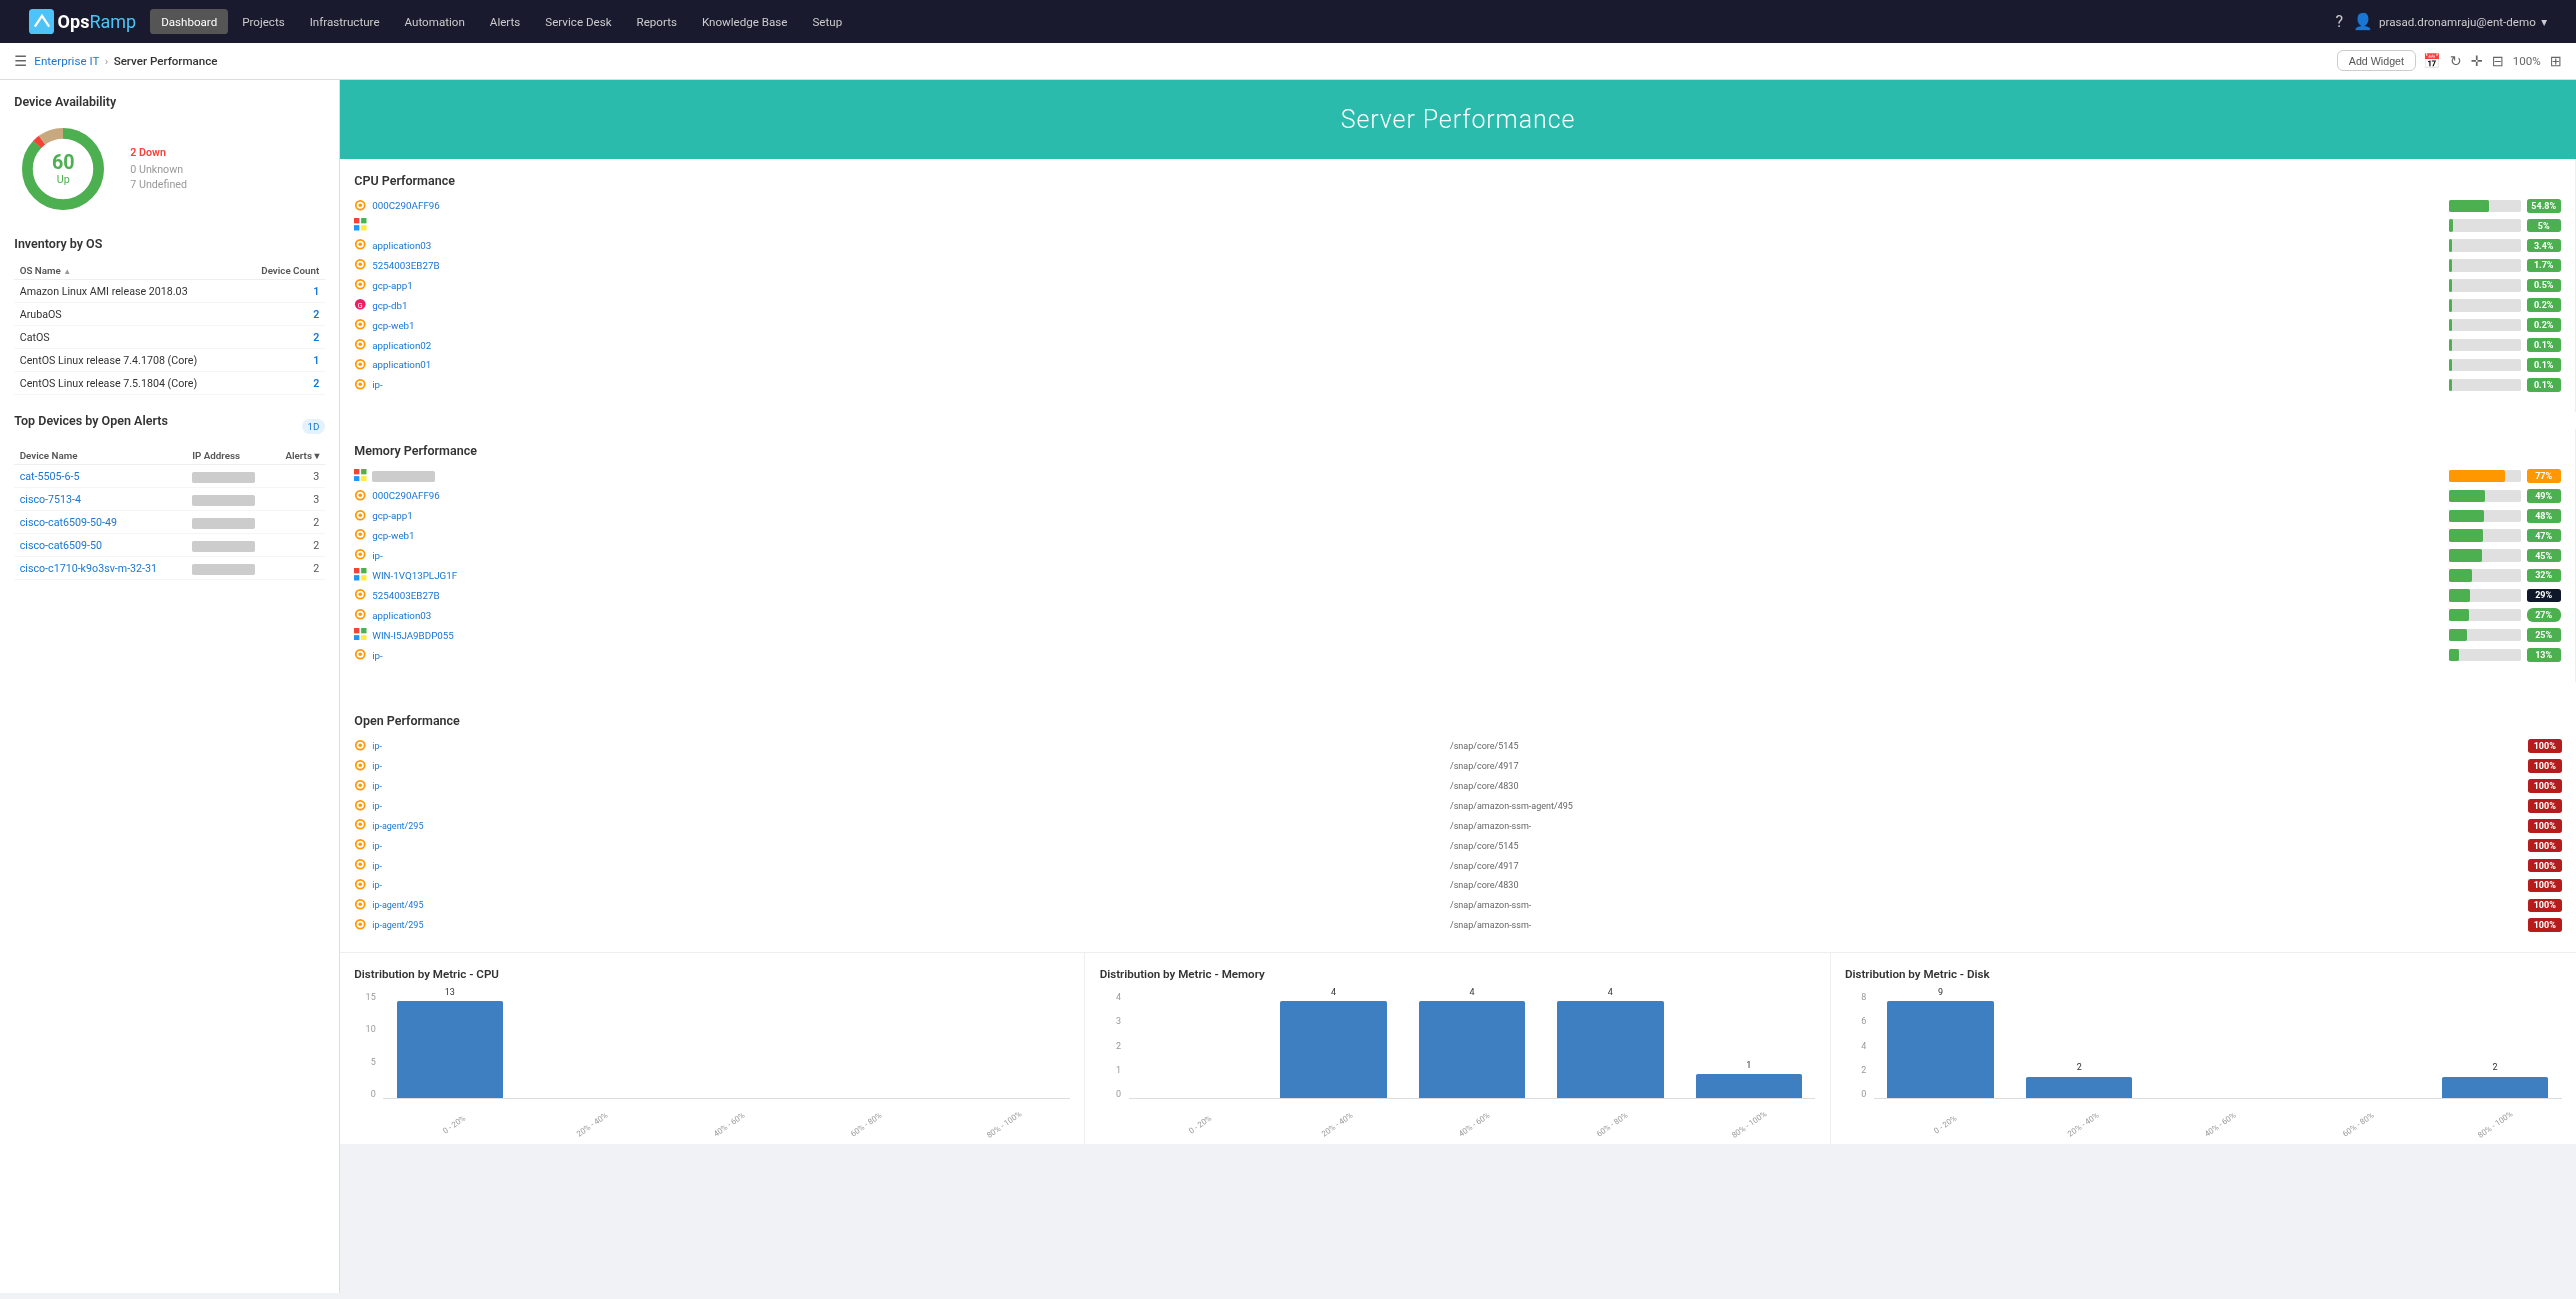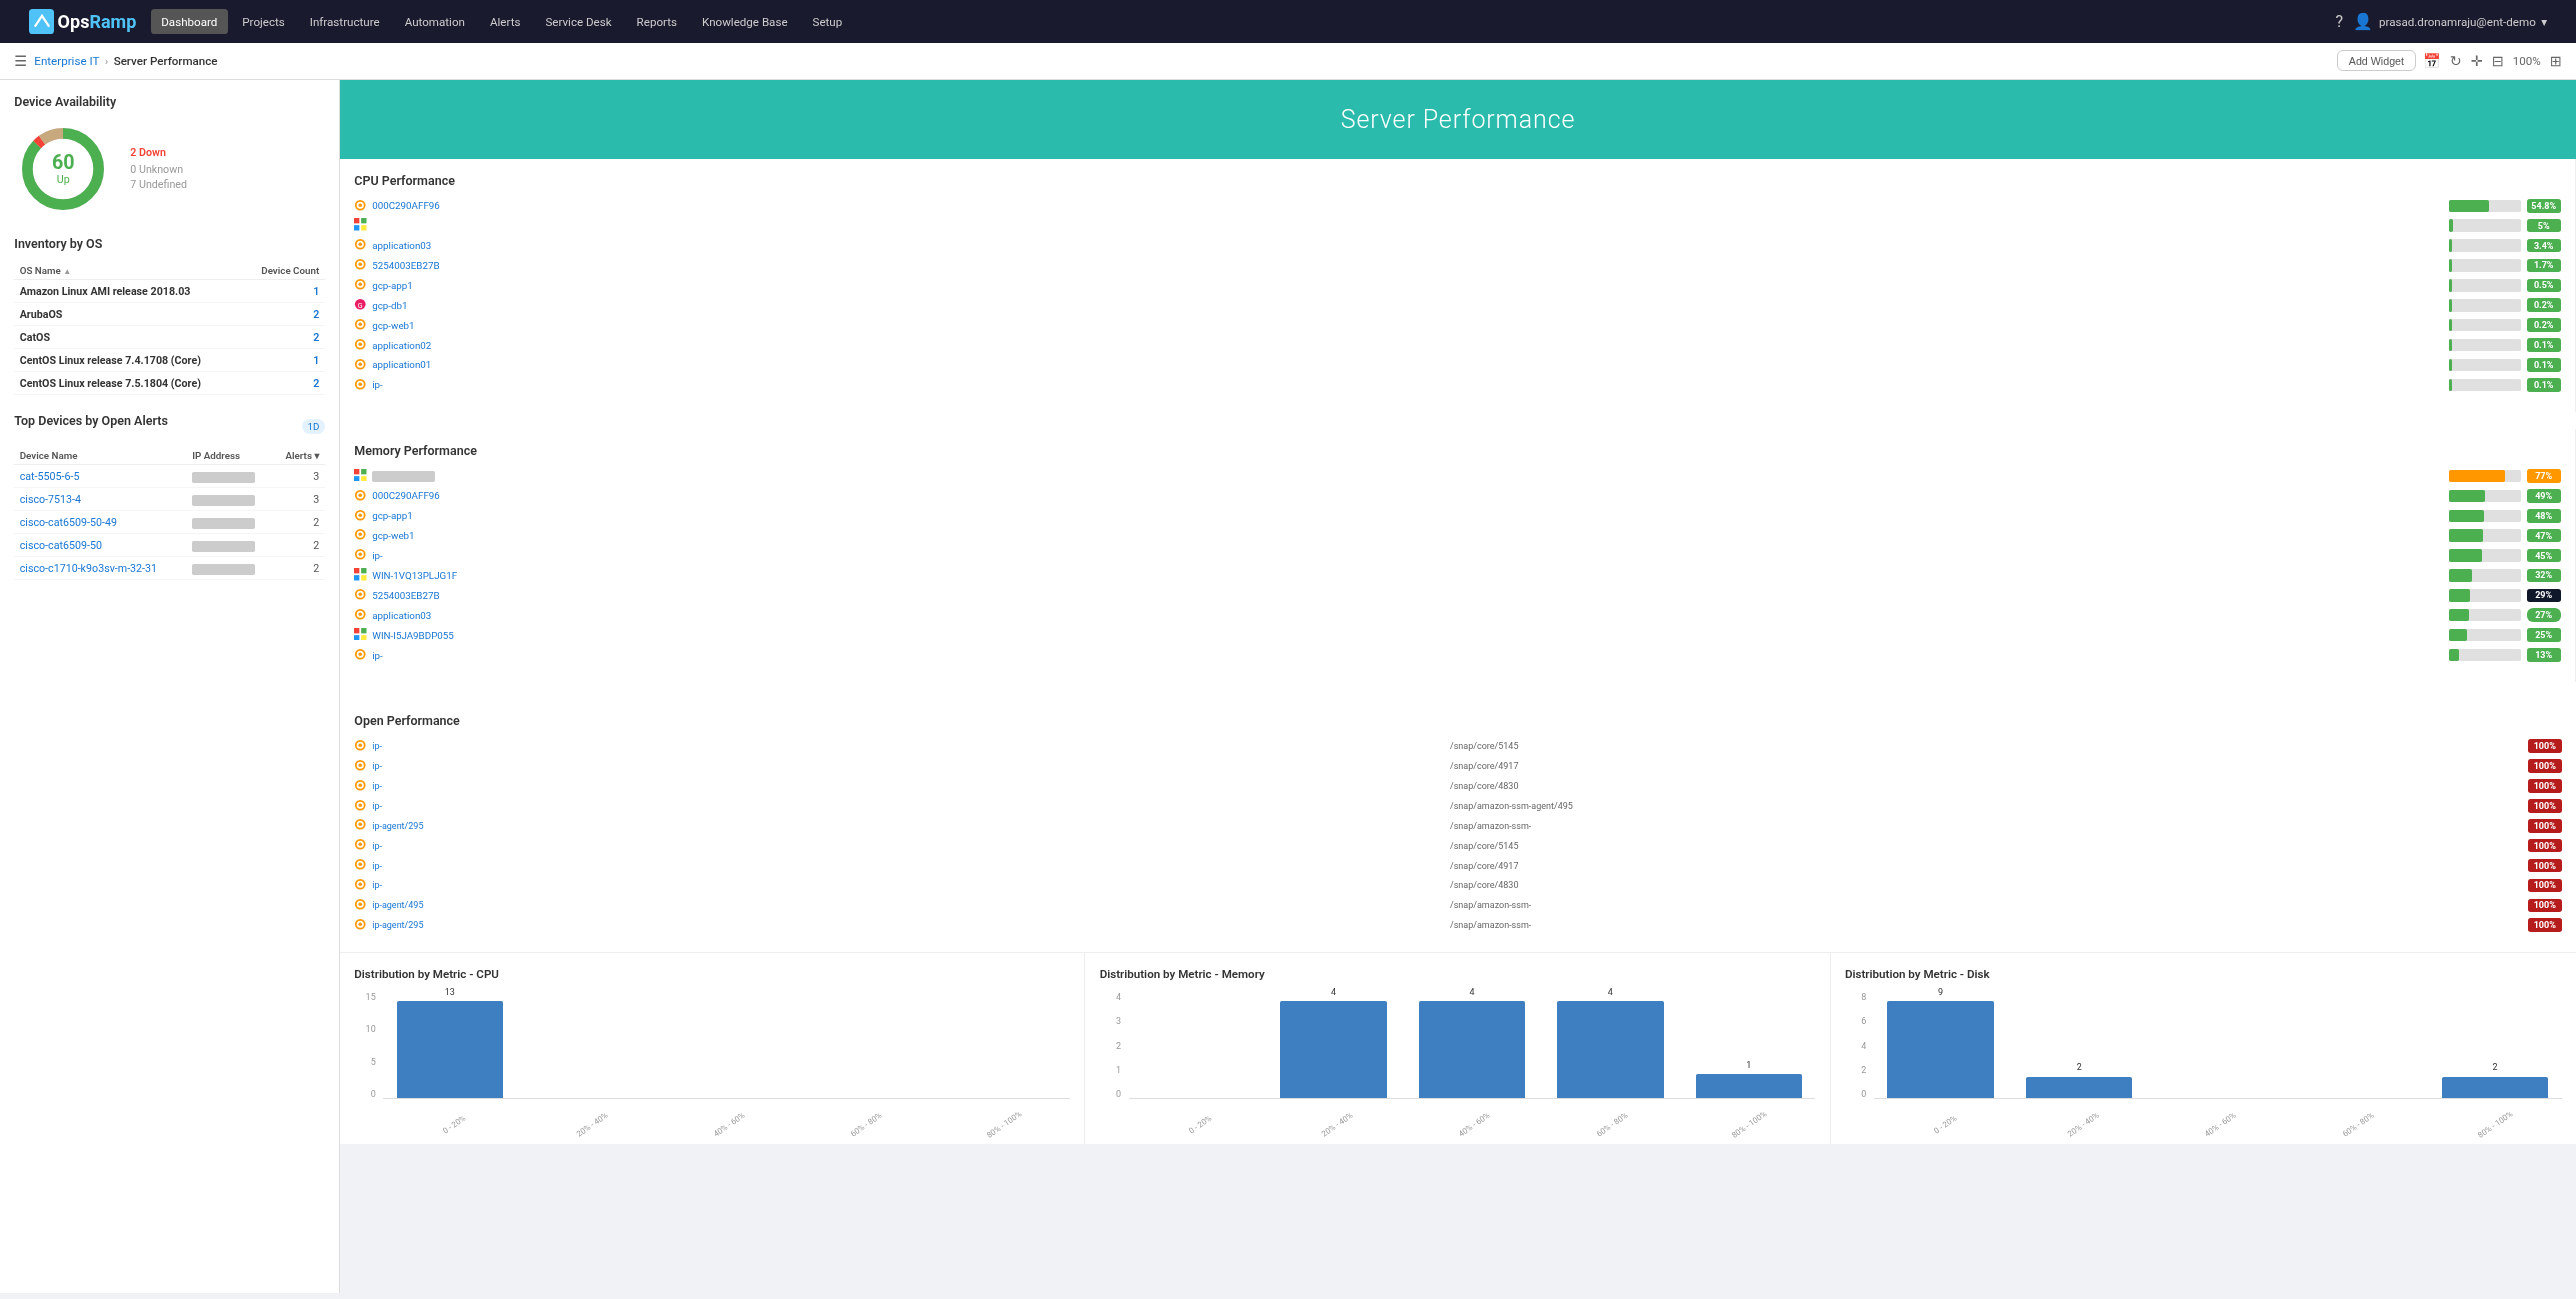--- a/index.html
+++ b/index.html
@@ -11,21 +11,21 @@
       display: flex;
       align-items: center;
       height: 43px;
       padding: 0 29px;
       gap: 3.6px;
     }
     .navbar-brand {
       display: flex; align-items: center; margin-right: 10.7px;
     }
     .brand-ops { color: #fff; font-size: 18px; font-weight: 700; }
-    .brand-ramp { color: #4fc3f7; font-size: 18px; font-weight: 700; }
+    .brand-ramp { color: #4fc3f7; font-size: 18px; font-weight: 400; }
     .brand-logo-icon {
       width: 25px; height: 25px; background: #4fc3f7; border-radius: 3.6px;
       display: inline-flex; align-items: center; justify-content: center;
       margin-right: 3.6px; color: #fff; font-size: 12.5px; font-weight: bold;
     }
     .nav-item {
       color: #ccc; padding: 5.4px 10.7px; cursor: pointer; border-radius: 3.6px;
       font-size: 11.6px; white-space: nowrap;
     }
     .nav-item.active { background: #555; color: #fff; border-radius: 3.6px; }
@@ -84,21 +84,21 @@
     .donut-label { font-size: 10.7px; color: #4caf50; }
     .donut-legend { font-size: 10.7px; }
     .legend-down { color: #f44336; font-weight: 600; margin-bottom: 3.6px; }
     .legend-unknown { color: #999; margin-bottom: 1.8px; }
     .legend-undefined { color: #999; }
 
     
     .inventory-section { margin-bottom: 18px; }
     .os-table { width: 100%; border-collapse: collapse; font-size: 10.7px; }
     .os-table th { text-align: left; padding: 3.6px 5.4px; border-bottom: 0.9px solid #eee; color: #555; font-weight: 600; font-size: 9.8px; }
-    .os-table td { padding: 4.5px 5.4px; border-bottom: 0.9px solid #f5f5f5; font-weight: bold; }
+    .os-table td { padding: 4.5px 5.4px; border-bottom: 0.9px solid #f5f5f5; }
     .os-table td:last-child { text-align: right; color: #1976d2; font-weight: 600; }
     .sort-icon { font-size: 8px; color: #999; }
 
     
     .top-devices-section { }
     .top-devices-header { display: flex; align-items: center; justify-content: space-between; margin-bottom: 7.2px; }
     .badge-1d { font-size: 9.8px; background: #e3f2fd; color: #1976d2; padding: 1.8px 5.4px; border-radius: 9px; }
     .devices-table { width: 100%; border-collapse: collapse; font-size: 10.7px; }
     .devices-table th { text-align: left; padding: 3.6px 5.4px; border-bottom: 0.9px solid #eee; color: #555; font-weight: 600; font-size: 9.8px; }
     .devices-table td { padding: 4.5px 5.4px; border-bottom: 0.9px solid #f5f5f5; }

